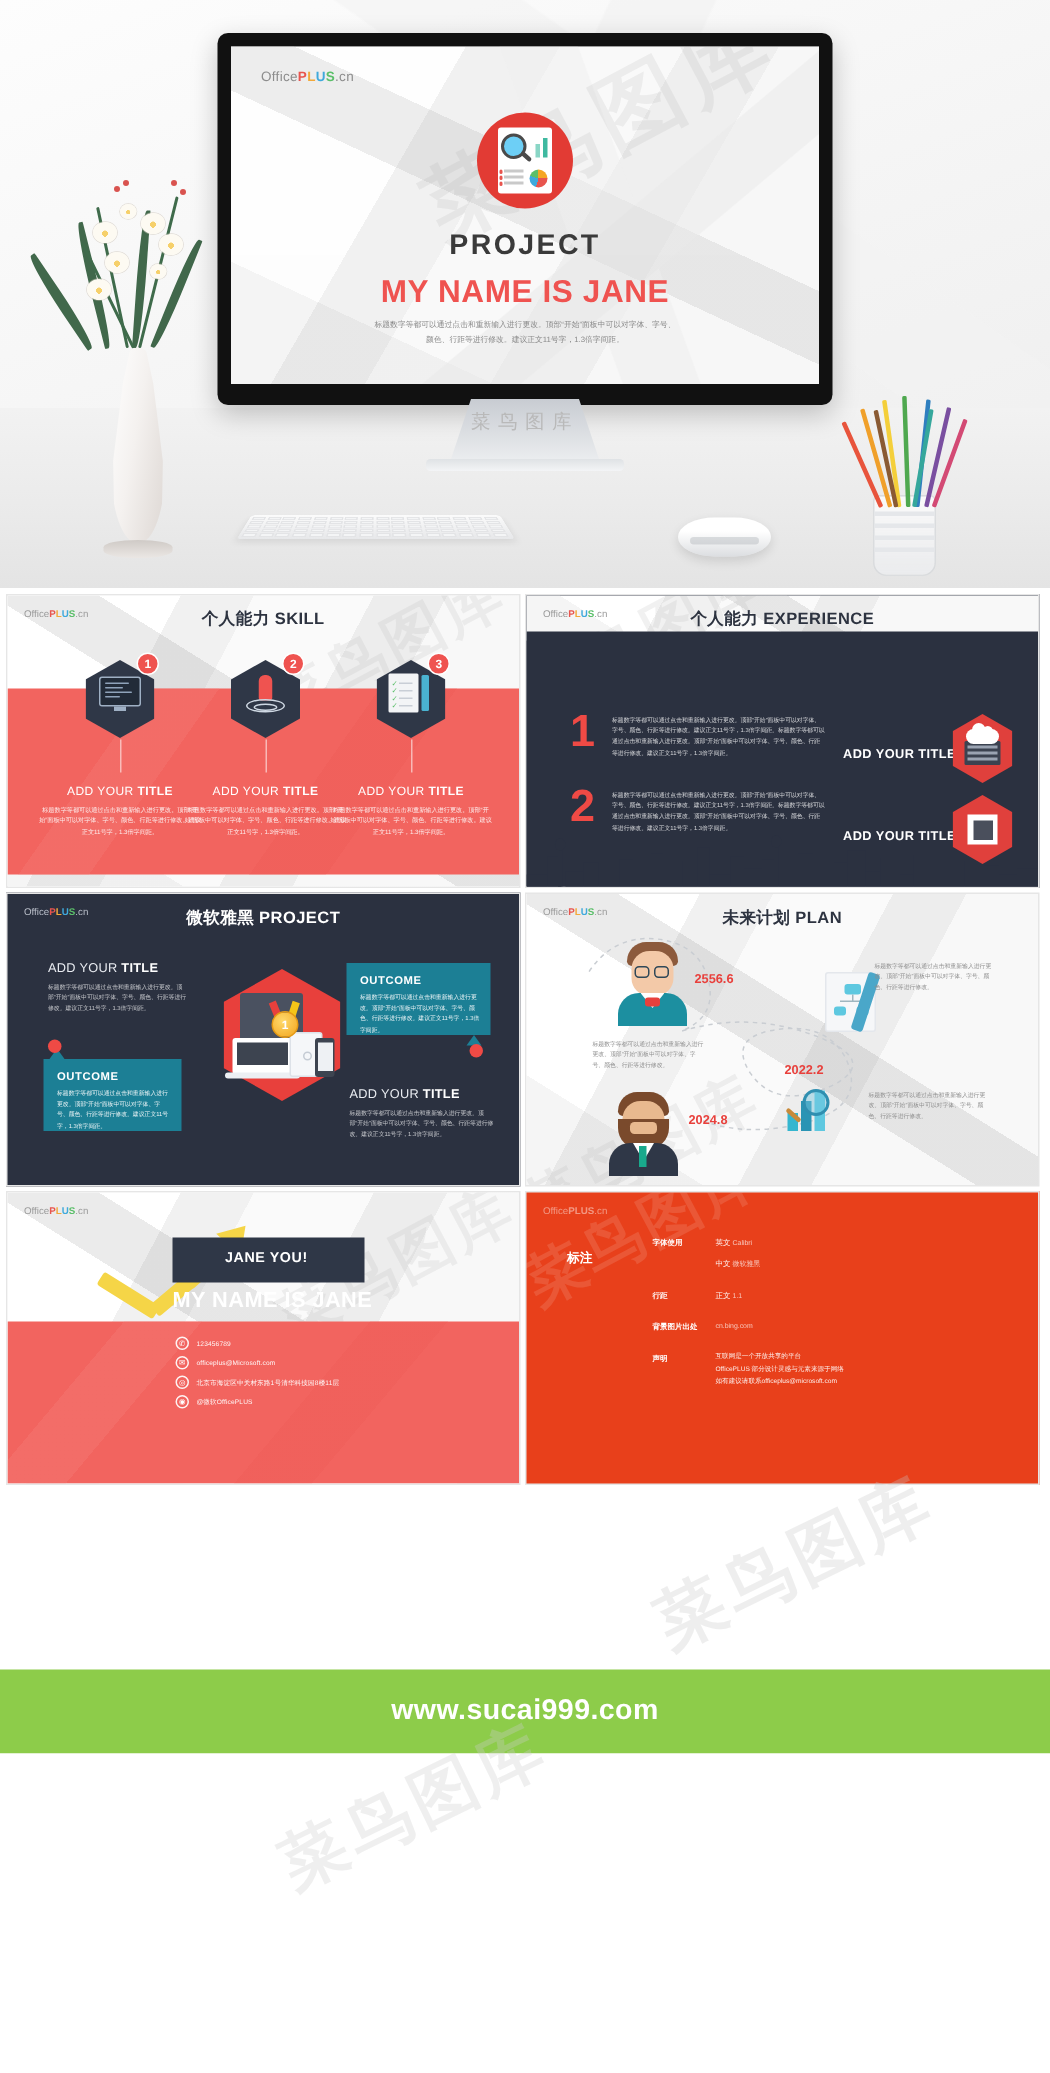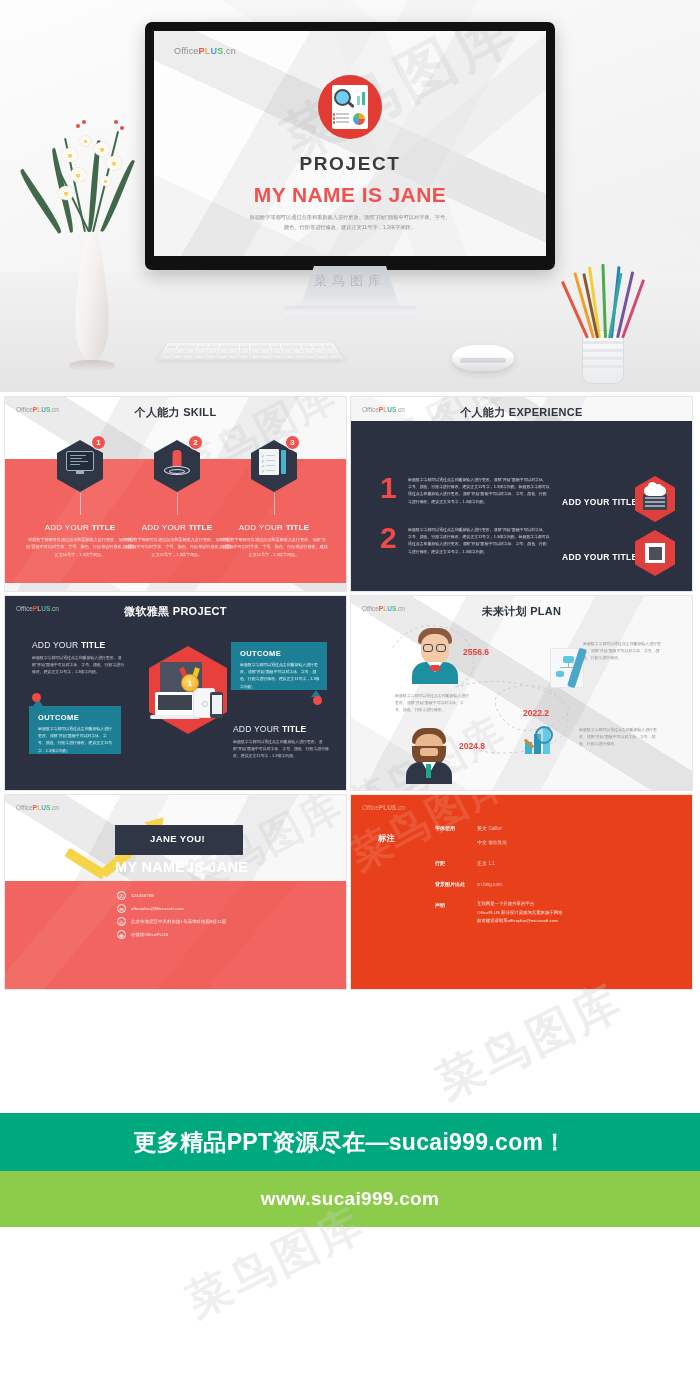--- a/index.html
+++ b/index.html
@@ -697,23 +697,20 @@
           <div>OfficePLUS 部分设计灵感与元素来源于网络</div>
           <div>如有建议请联系officeplus@microsoft.com</div>
         </div>
       </div>
     </div>
   </div>
 
   <div class="gap">
     <div class="wm-gap">菜鸟图库</div>
   </div>
-  <div class="band-teal">
-    <span>更多精品PPT资源尽在—sucai999.com！</span>
-  </div>
   <div class="band-green">
     <span>www.sucai999.com</span>
   </div>
   <div class="tail">
     <div class="wm-tail">菜鸟图库</div>
   </div>
 
 </div>
 
 </body></html>

